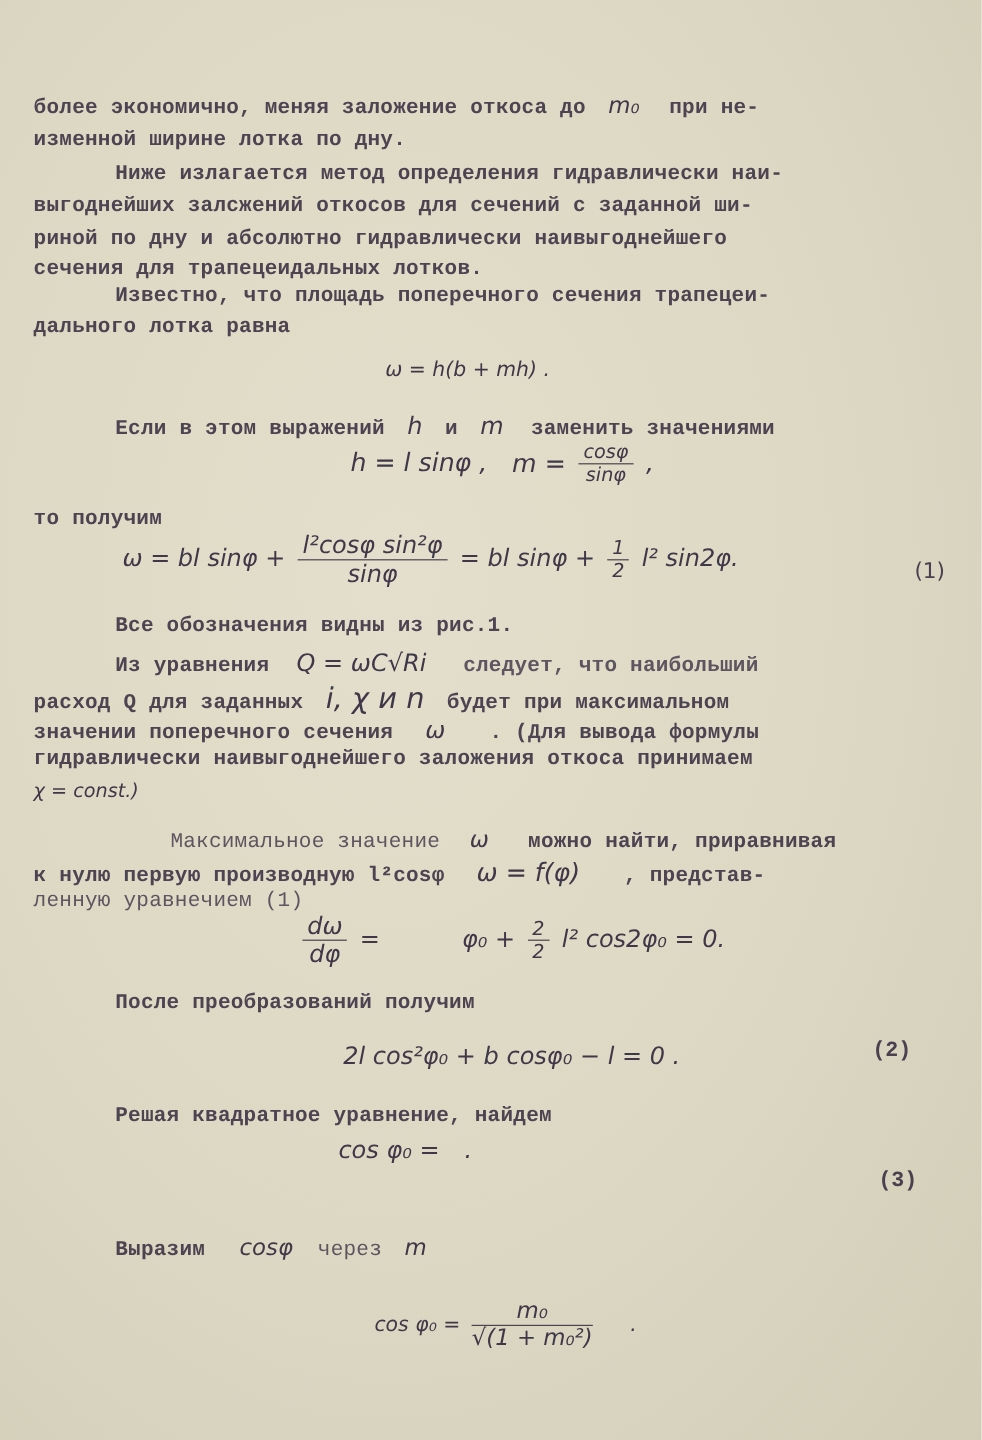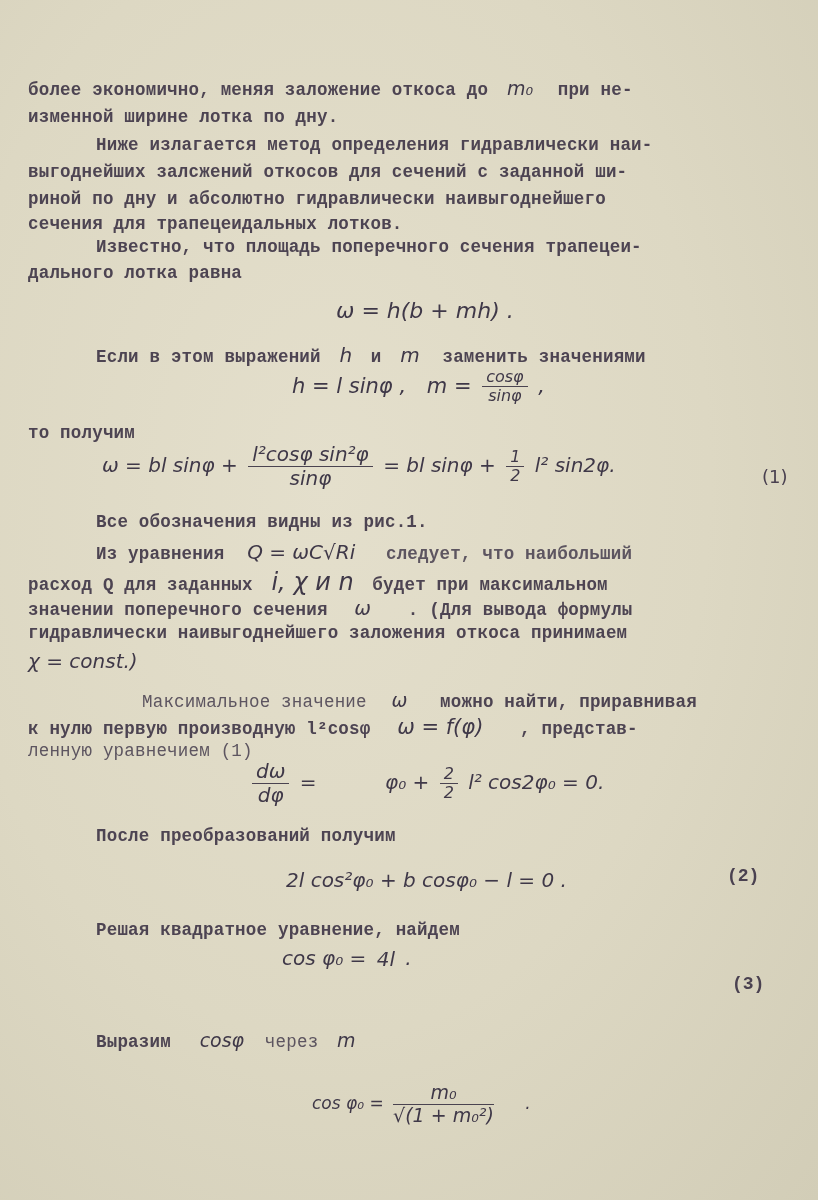--- a/index.html
+++ b/index.html
@@ -31,21 +31,21 @@
   <div class="ln" style="left:28px;top:107px;">изменной ширине лотка по дну.</div>
 
   <div class="ln" style="left:96px;top:135px;">Ниже излагается метод определения гидравлически наи-</div>
   <div class="ln" style="left:28px;top:162px;">выгоднейших залсжений откосов для сечений с заданной ши-</div>
   <div class="ln" style="left:28px;top:189px;">риной по дну и абсолютно гидравлически наивыгоднейшего</div>
   <div class="ln" style="left:28px;top:214px;text-align:right;">сечения для трапецеидальных лотков.</div>
 
   <div class="ln" style="left:96px;top:237px;">Известно, что площадь поперечного сечения трапецеи-</div>
   <div class="ln" style="left:28px;top:263px;text-align:right;">дального лотка равна</div>
 
-  <div class="eq" style="left:336px;top:298px;font-size:22px;">ω = h(b + mh) .</div>
+  <div class="eq" style="left:321px;top:298px;font-size:17px;">ω = h(b + mh) .</div>
 
   <div class="ln" style="left:96px;top:343px;">
     <span>Если в этом выражений</span>
     <span class="m" style="font-size:20px;margin:0 8px;">h</span>
     <span>и</span>
     <span class="m" style="font-size:20px;margin:0 12px 0 8px;">m</span>
     <span>заменить значениями</span>
   </div>
 
   <div class="eq" style="left:292px;top:368px;font-size:21px;">
@@ -86,21 +86,21 @@
     <span class="m" style="font-size:24px;margin:0 8px;">i, χ и n</span>
     <span>будет при максимальном</span>
   </div>
   <div class="ln" style="left:28px;top:596px;text-align:right;">
     <span>значении поперечного сечения</span>
     <span class="m" style="font-size:20px;margin:0 26px 0 16px;">ω</span>
     <span>. (Для вывода формулы</span>
   </div>
   <div class="ln" style="left:28px;top:623px;">гидравлически наивыгоднейшего заложения откоса принимаем</div>
   <div class="ln" style="left:28px;top:649px;">
-    <span class="m" style="font-size:20px;">χ = const.)</span>
+    <span class="m" style="font-size:16px;">χ = const.)</span>
   </div>
 
   <div class="ln" style="left:96px;top:689px;margin-left:46px;">
     <span class="light">Максимальное значение</span>
     <span class="m" style="font-size:19px;margin:0 22px 0 14px;">ω</span>
     <span>можно найти, приравнивая</span>
   </div>
   <div class="ln" style="left:28px;top:715px;">
     <span>к нулю первую производную l²cosφ</span>
     <span class="m" style="font-size:21px;margin:0 26px 0 16px;">ω = f(φ)</span>
@@ -125,21 +125,20 @@
   <div class="ln" style="left:96px;top:826px;">После преобразований получим</div>
 
   <div class="eq" style="left:286px;top:868px;font-size:20px;">2l cos²φ₀ + b cosφ₀ − l = 0 .</div>
   <div class="eqnum" style="left:727px;top:866px;">(2)</div>
 
   <div class="ln" style="left:96px;top:920px;">Решая квадратное уравнение, найдем</div>
 
   <div class="eq" style="left:282px;top:946px;font-size:20px;">
     <span>cos φ₀ =</span>
     <span class="frac">
-      <span>4l</span>
     </span>
     <span>.</span>
   </div>
   <div class="eqnum" style="left:732px;top:974px;">(3)</div>
 
   <div class="ln" style="left:96px;top:1029px;">
     <span>Выразим</span>
     <span class="m" style="font-size:19px;margin:0 10px 0 18px;">cosφ</span>
     <span class="light">через</span>
     <span class="m" style="font-size:19px;margin-left:8px;">m</span>

